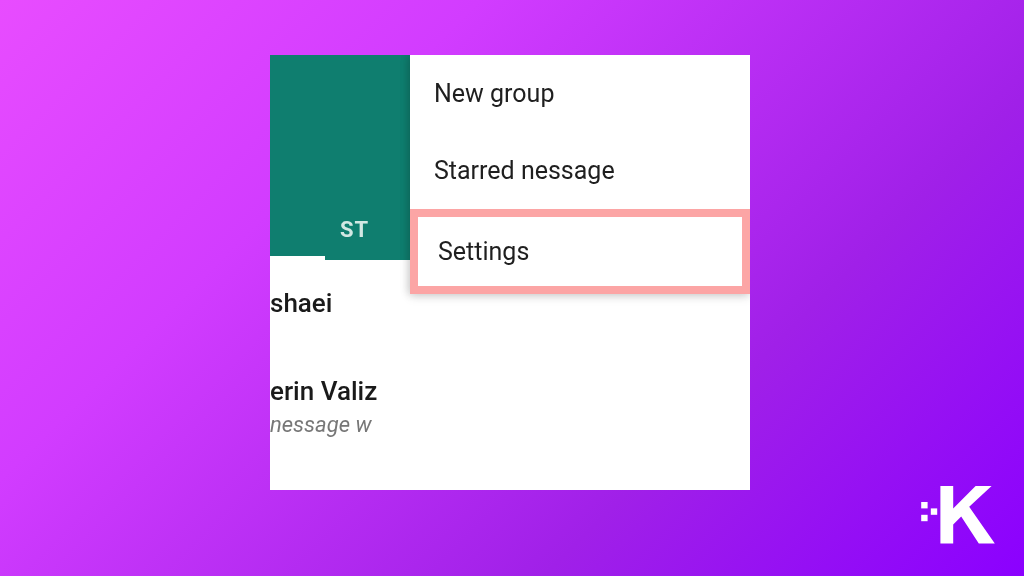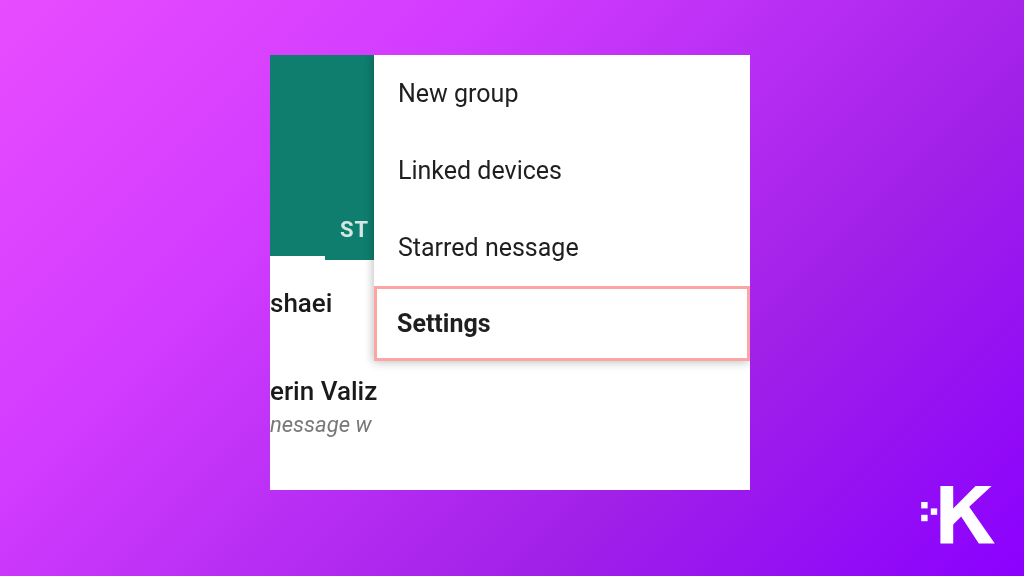--- a/index.html
+++ b/index.html
@@ -69,34 +69,33 @@
     }
     .chat-preview {
       font-size: 22px;
       color: #777;
       font-style: italic;
     }
     .dropdown-menu {
       position: absolute;
       top: 0;
       right: 0;
-      width: 376px;
+      width: 340px;
       background: #ffffff;
       box-shadow: -2px 0 8px rgba(0,0,0,0.12), 0 2px 10px rgba(0,0,0,0.15);
     }
     .menu-item {
       padding: 24px 24px;
       font-size: 25px;
       color: #1f1f1f;
       cursor: pointer;
     }
     .menu-item.highlighted {
-      border: 3px solid #fca5a5;
+      border: 8px solid #fca5a5;
       padding: 20px 20px 20px 20px;
-      font-weight: bold;
     }
     .logo-k {
       position: absolute;
       right: 26px;
       bottom: 26px;
       width: 80px;
       height: 80px;
     }
     .logo-k svg {
       width: 100%;
@@ -112,21 +111,20 @@
     <div class="tab-underline"></div>
   </div>
   <div class="chat-list">
     <div class="chat-name">shaei</div>
     <div class="chat-name-2">erin Valiz</div>
     <div class="chat-preview">nessage w</div>
   </div>
 
   <div class="dropdown-menu">
     <div class="menu-item">New group</div>
-    <div class="menu-item">Linked devices</div>
     <div class="menu-item">Starred nessage</div>
     <div class="menu-item highlighted">Settings</div>
   </div>
 </div>
 
 <div class="logo-k">
   <svg viewBox="0 0 100 100">
     <rect x="4" y="40" width="8" height="8" fill="#ffffff"></rect>
     <rect x="16" y="48" width="8" height="8" fill="#ffffff"></rect>
     <rect x="4" y="56" width="8" height="8" fill="#ffffff"></rect>

